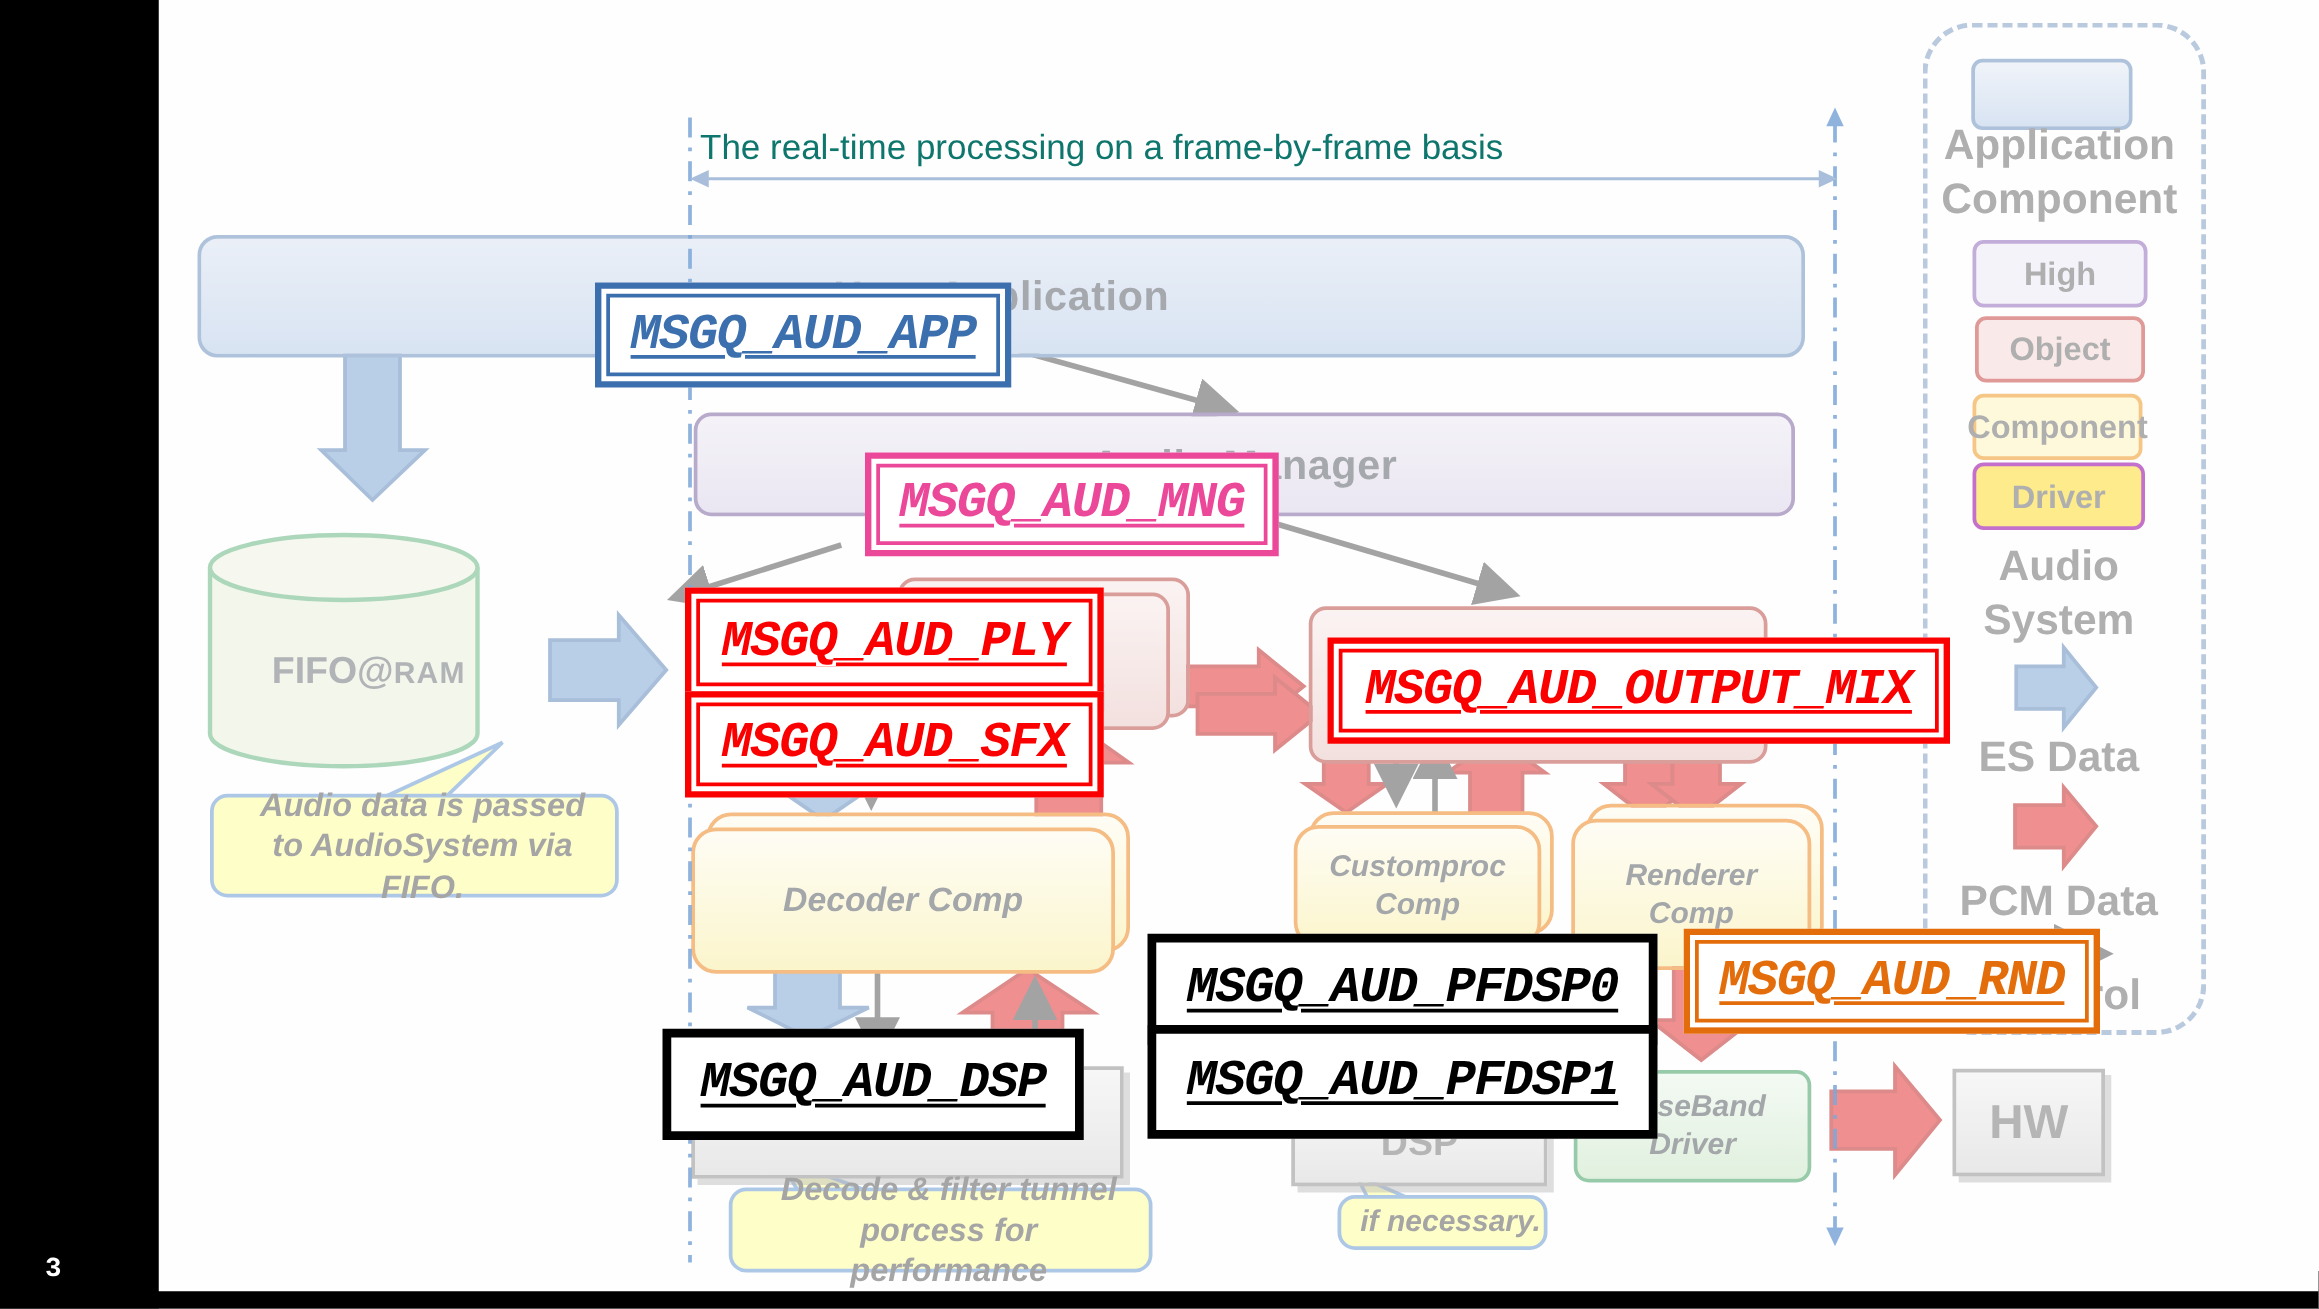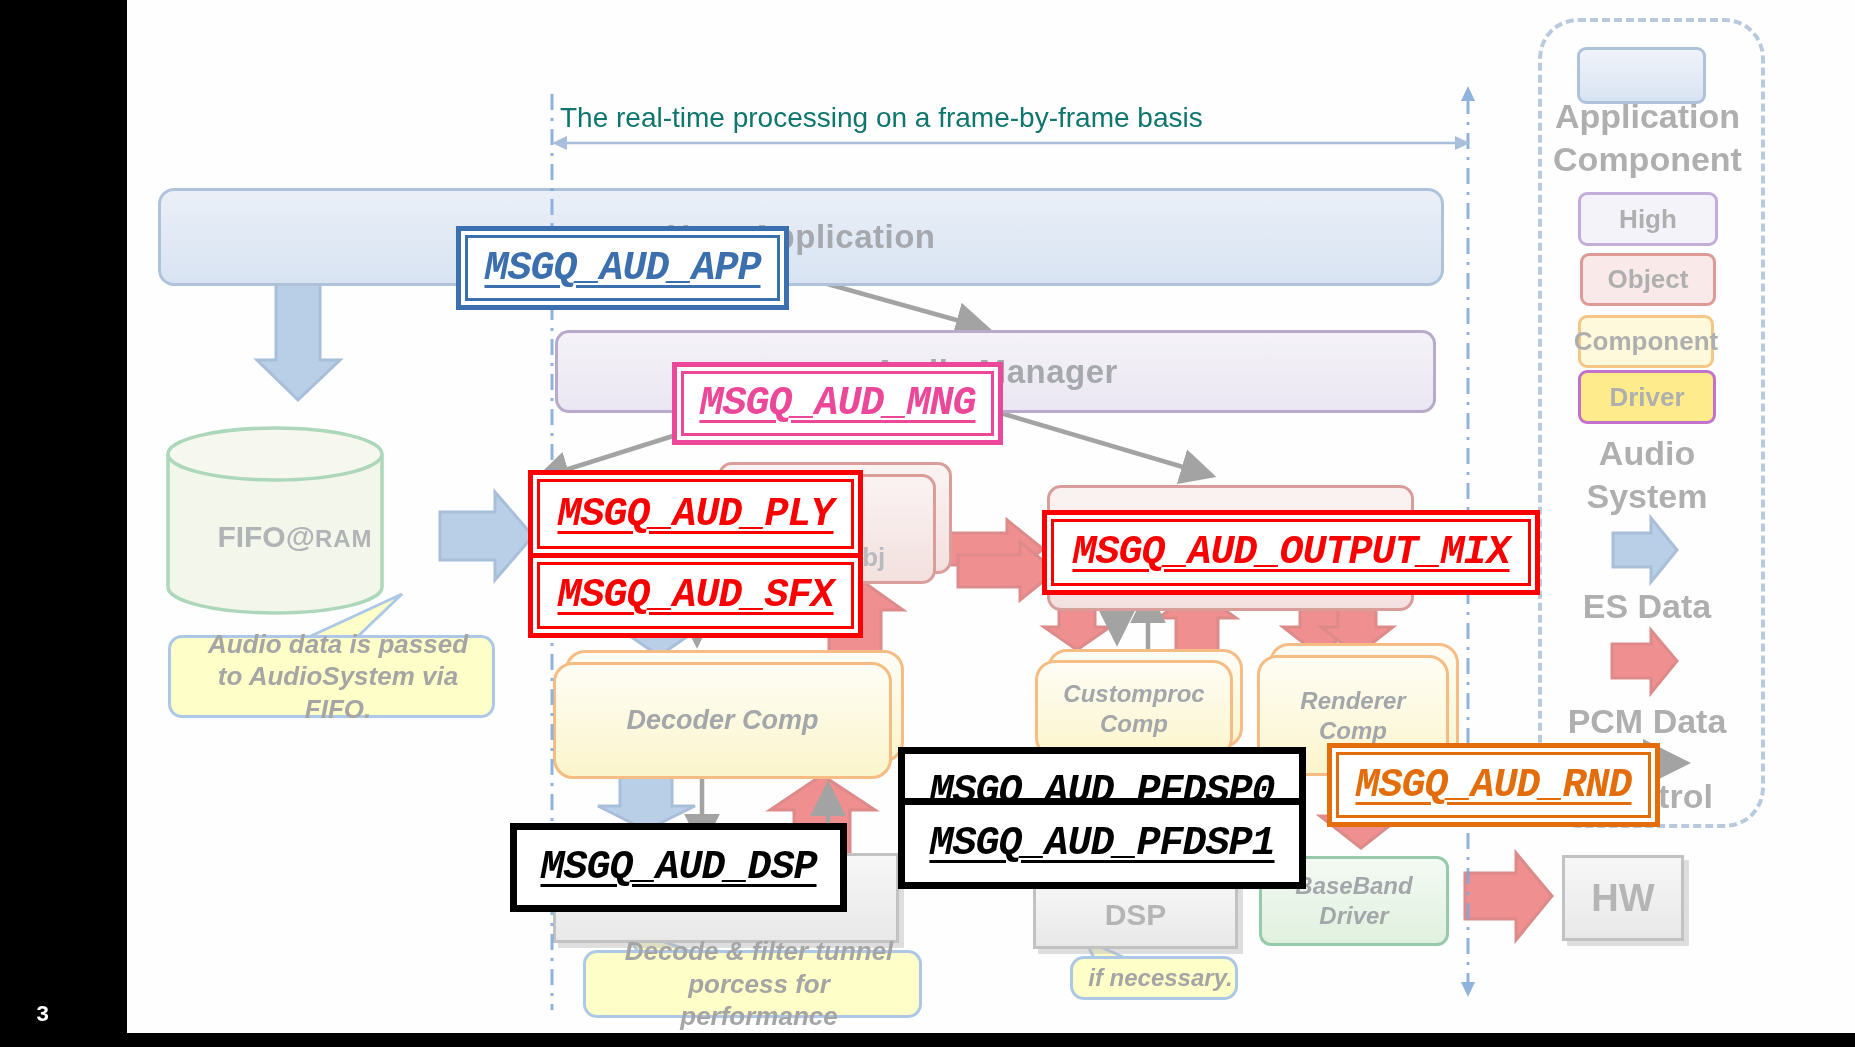--- a/index.html
+++ b/index.html
@@ -43,21 +43,21 @@
   .legend-border{border:4px dashed #8fa9cc;border-radius:40px;}
   .legsample{border-radius:9px;display:flex;align-items:center;justify-content:center;
         font-size:26px;font-weight:bold;color:#7f7f7f;}
   .legtext{color:#7f7f7f;font-size:34px;font-weight:bold;text-align:center;line-height:1.25;}
 
   
   .msgq{background:#fff;display:flex;align-items:center;justify-content:center;
         font-family:"Liberation Mono","DejaVu Sans Mono",monospace;
         font-weight:bold;font-style:italic;font-size:40px;letter-spacing:-1px;
         text-decoration:underline;text-decoration-thickness:3px;text-underline-offset:6px;
-        white-space:nowrap;}
+        white-space:nowrap;margin-left:20px;}
   .msgq.double{border:5px solid currentColor;
         box-shadow:inset 0 0 0 4px #fff,inset 0 0 0 7px currentColor;}
   .msgq.single{border:7px solid currentColor;}
   .c-blue{color:#3c6fad;}
   .c-purple{color:#ec4899;}
   .c-red{color:#fb0000;}
   .c-black{color:#000000;}
   .c-orange{color:#e36d0b;}
 
   .banner-text{color:#0f766e;font-size:28px;text-align:left;}
@@ -215,20 +215,20 @@
   </svg>
   <div class="abs banner-text" style="left:560px;top:102px;width:800px">The real-time processing on a frame-by-frame basis</div>
 
   <div class="abs msgq double c-blue" style="left:456px;top:226px;width:323px;height:74px">MSGQ_AUD_APP</div>
   <div class="abs msgq double c-purple" style="left:672px;top:362px;width:321px;height:73px">MSGQ_AUD_MNG</div>
   <div class="abs msgq double c-red" style="left:528px;top:470px;width:325px;height:78px">MSGQ_AUD_PLY</div>
   <div class="abs msgq double c-red" style="left:528px;top:553px;width:325px;height:75px">MSGQ_AUD_SFX</div>
   <div class="abs msgq double c-red" style="left:1042px;top:510px;width:488px;height:75px">MSGQ_AUD_OUTPUT_MIX</div>
   <div class="abs msgq single c-black" style="left:510px;top:823px;width:323px;height:75px">MSGQ_AUD_DSP</div>
   <div class="abs msgq single c-black" style="left:898px;top:747px;width:394px;height:75px">MSGQ_AUD_PFDSP0</div>
-  <div class="abs msgq single c-black" style="left:898px;top:798px;width:394px;height:77px">MSGQ_AUD_PFDSP1</div>
+  <div class="abs msgq single c-black" style="left:898px;top:820px;width:394px;height:77px">MSGQ_AUD_PFDSP1</div>
   <div class="abs msgq double c-orange" style="left:1327px;top:743px;width:323px;height:74px">MSGQ_AUD_RND</div>
 
   <div class="abs bar" style="left:0;top:0;width:127px;height:1047px"></div>
   <div class="abs bar" style="left:0;top:1033px;width:1855px;height:14px"></div>
   <div class="abs pagenum" style="left:36px;top:1003px">3</div>
 
 </div>
 
 </body></html>

